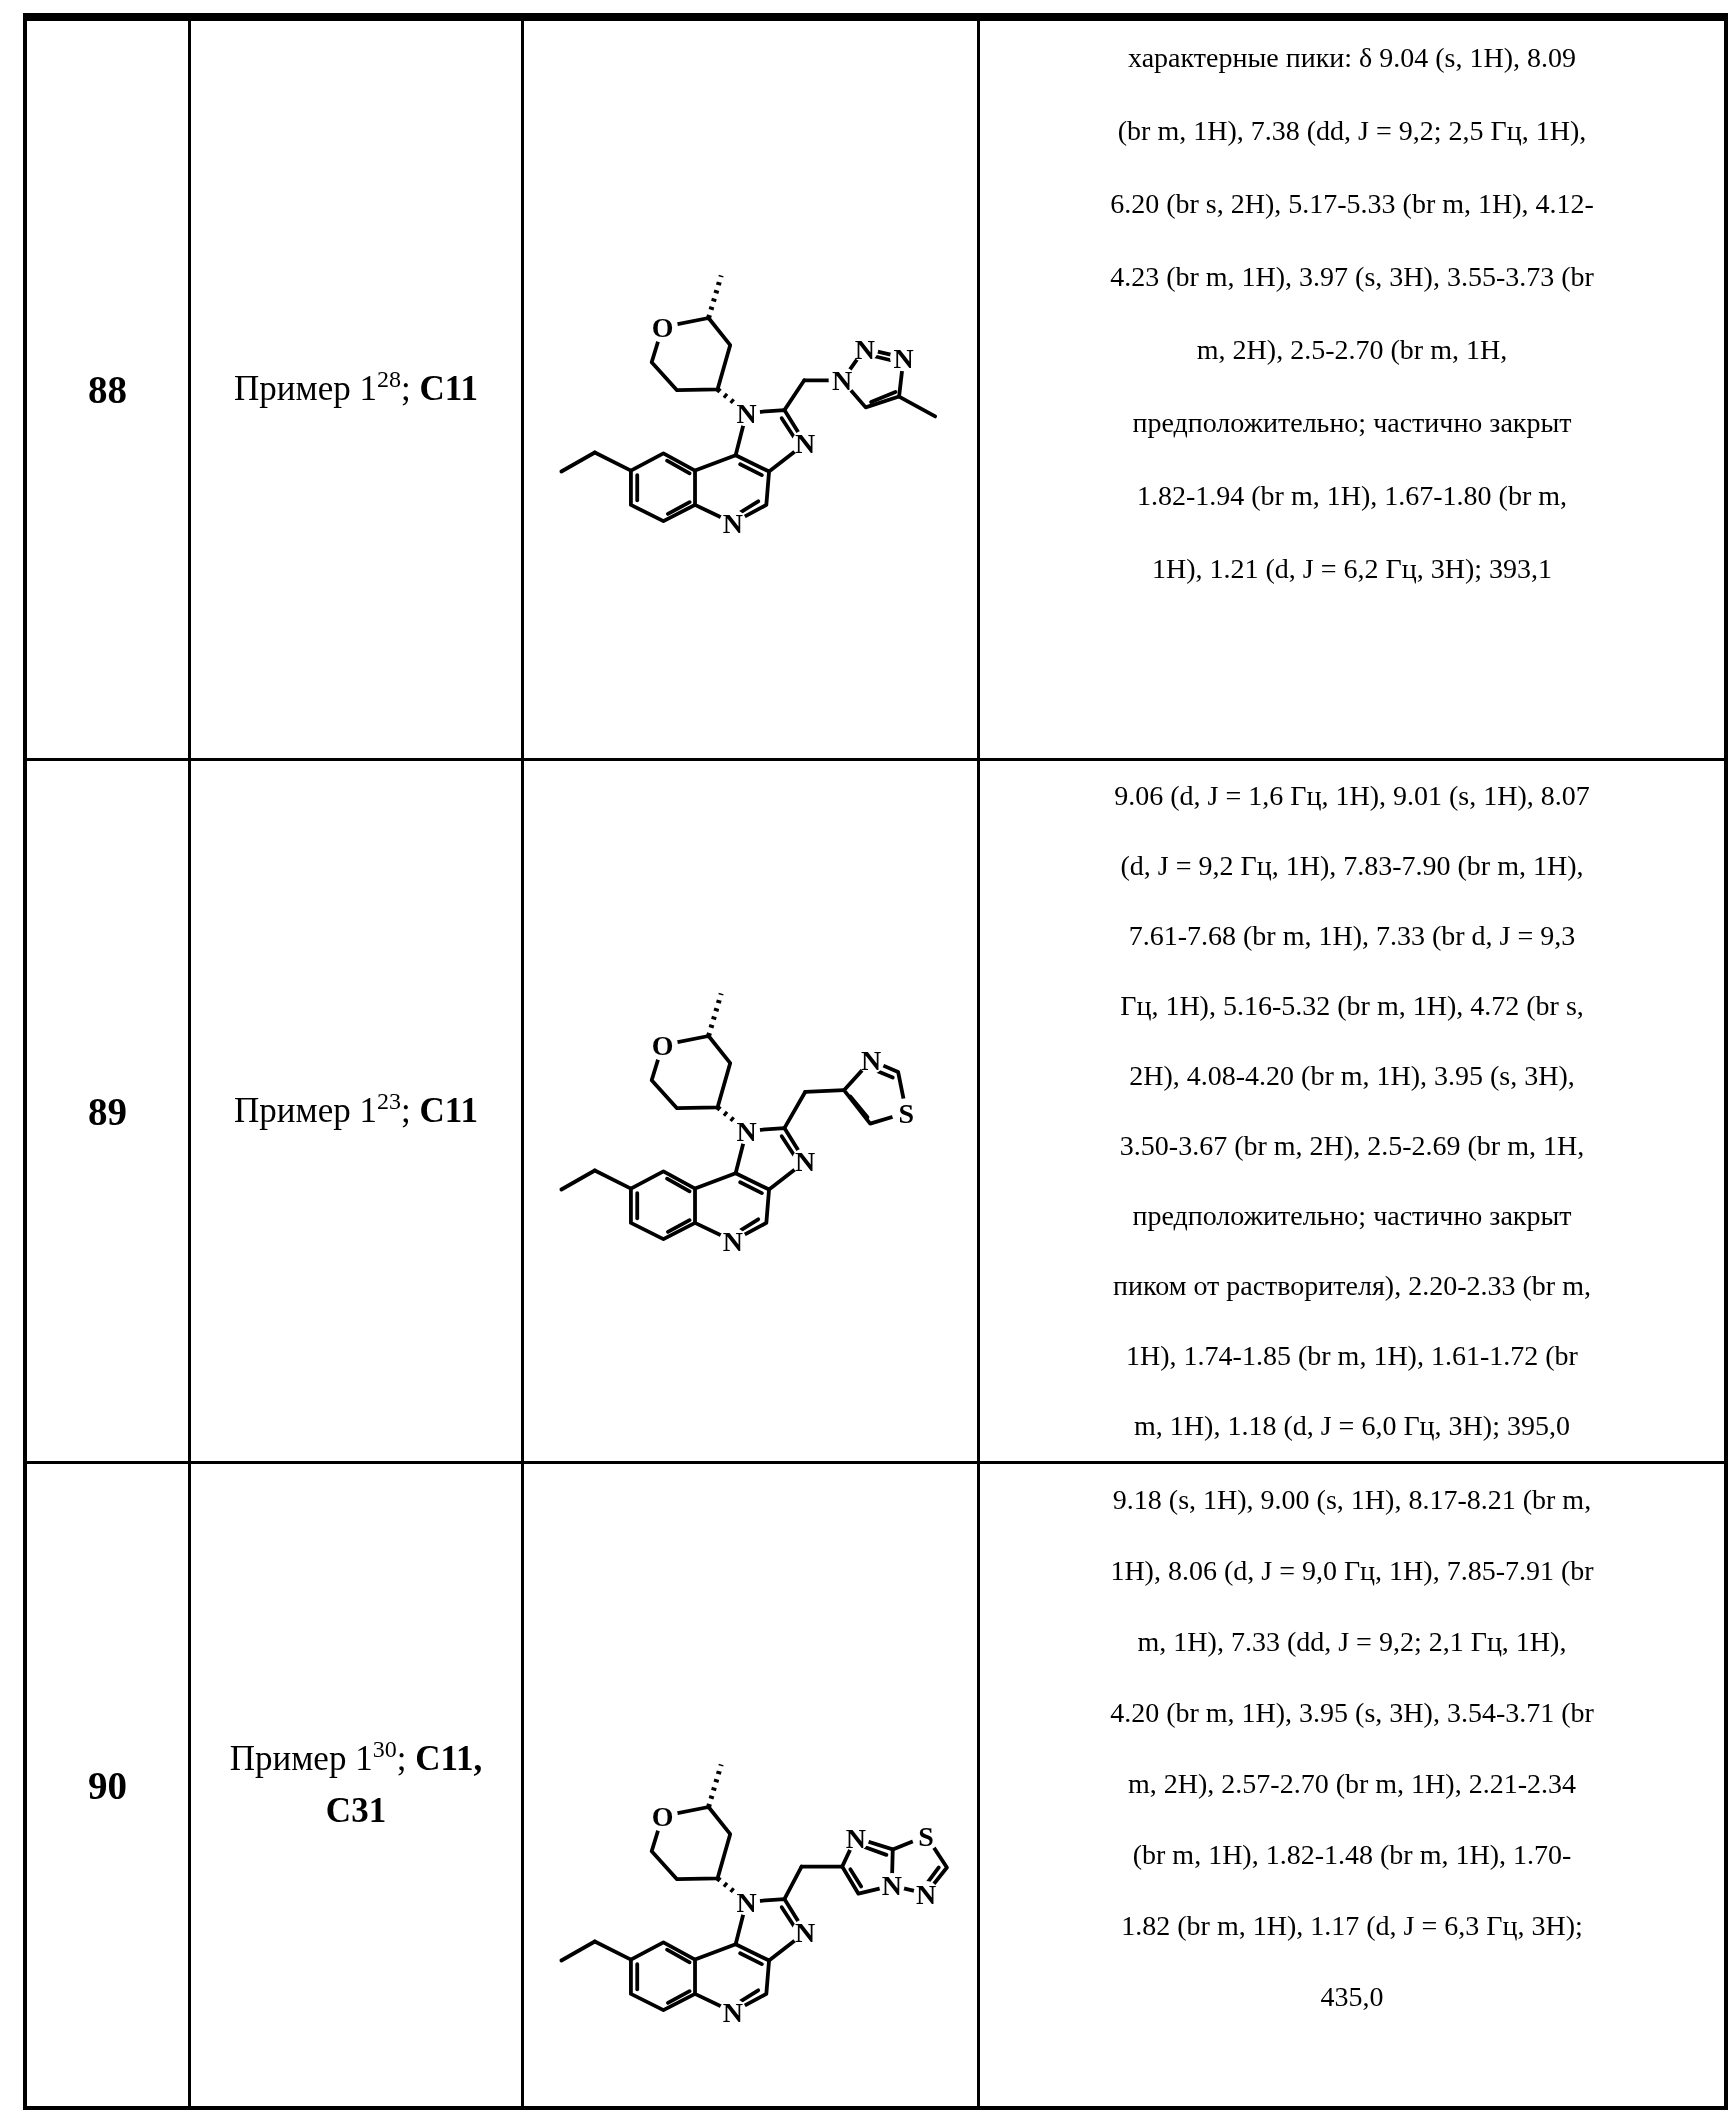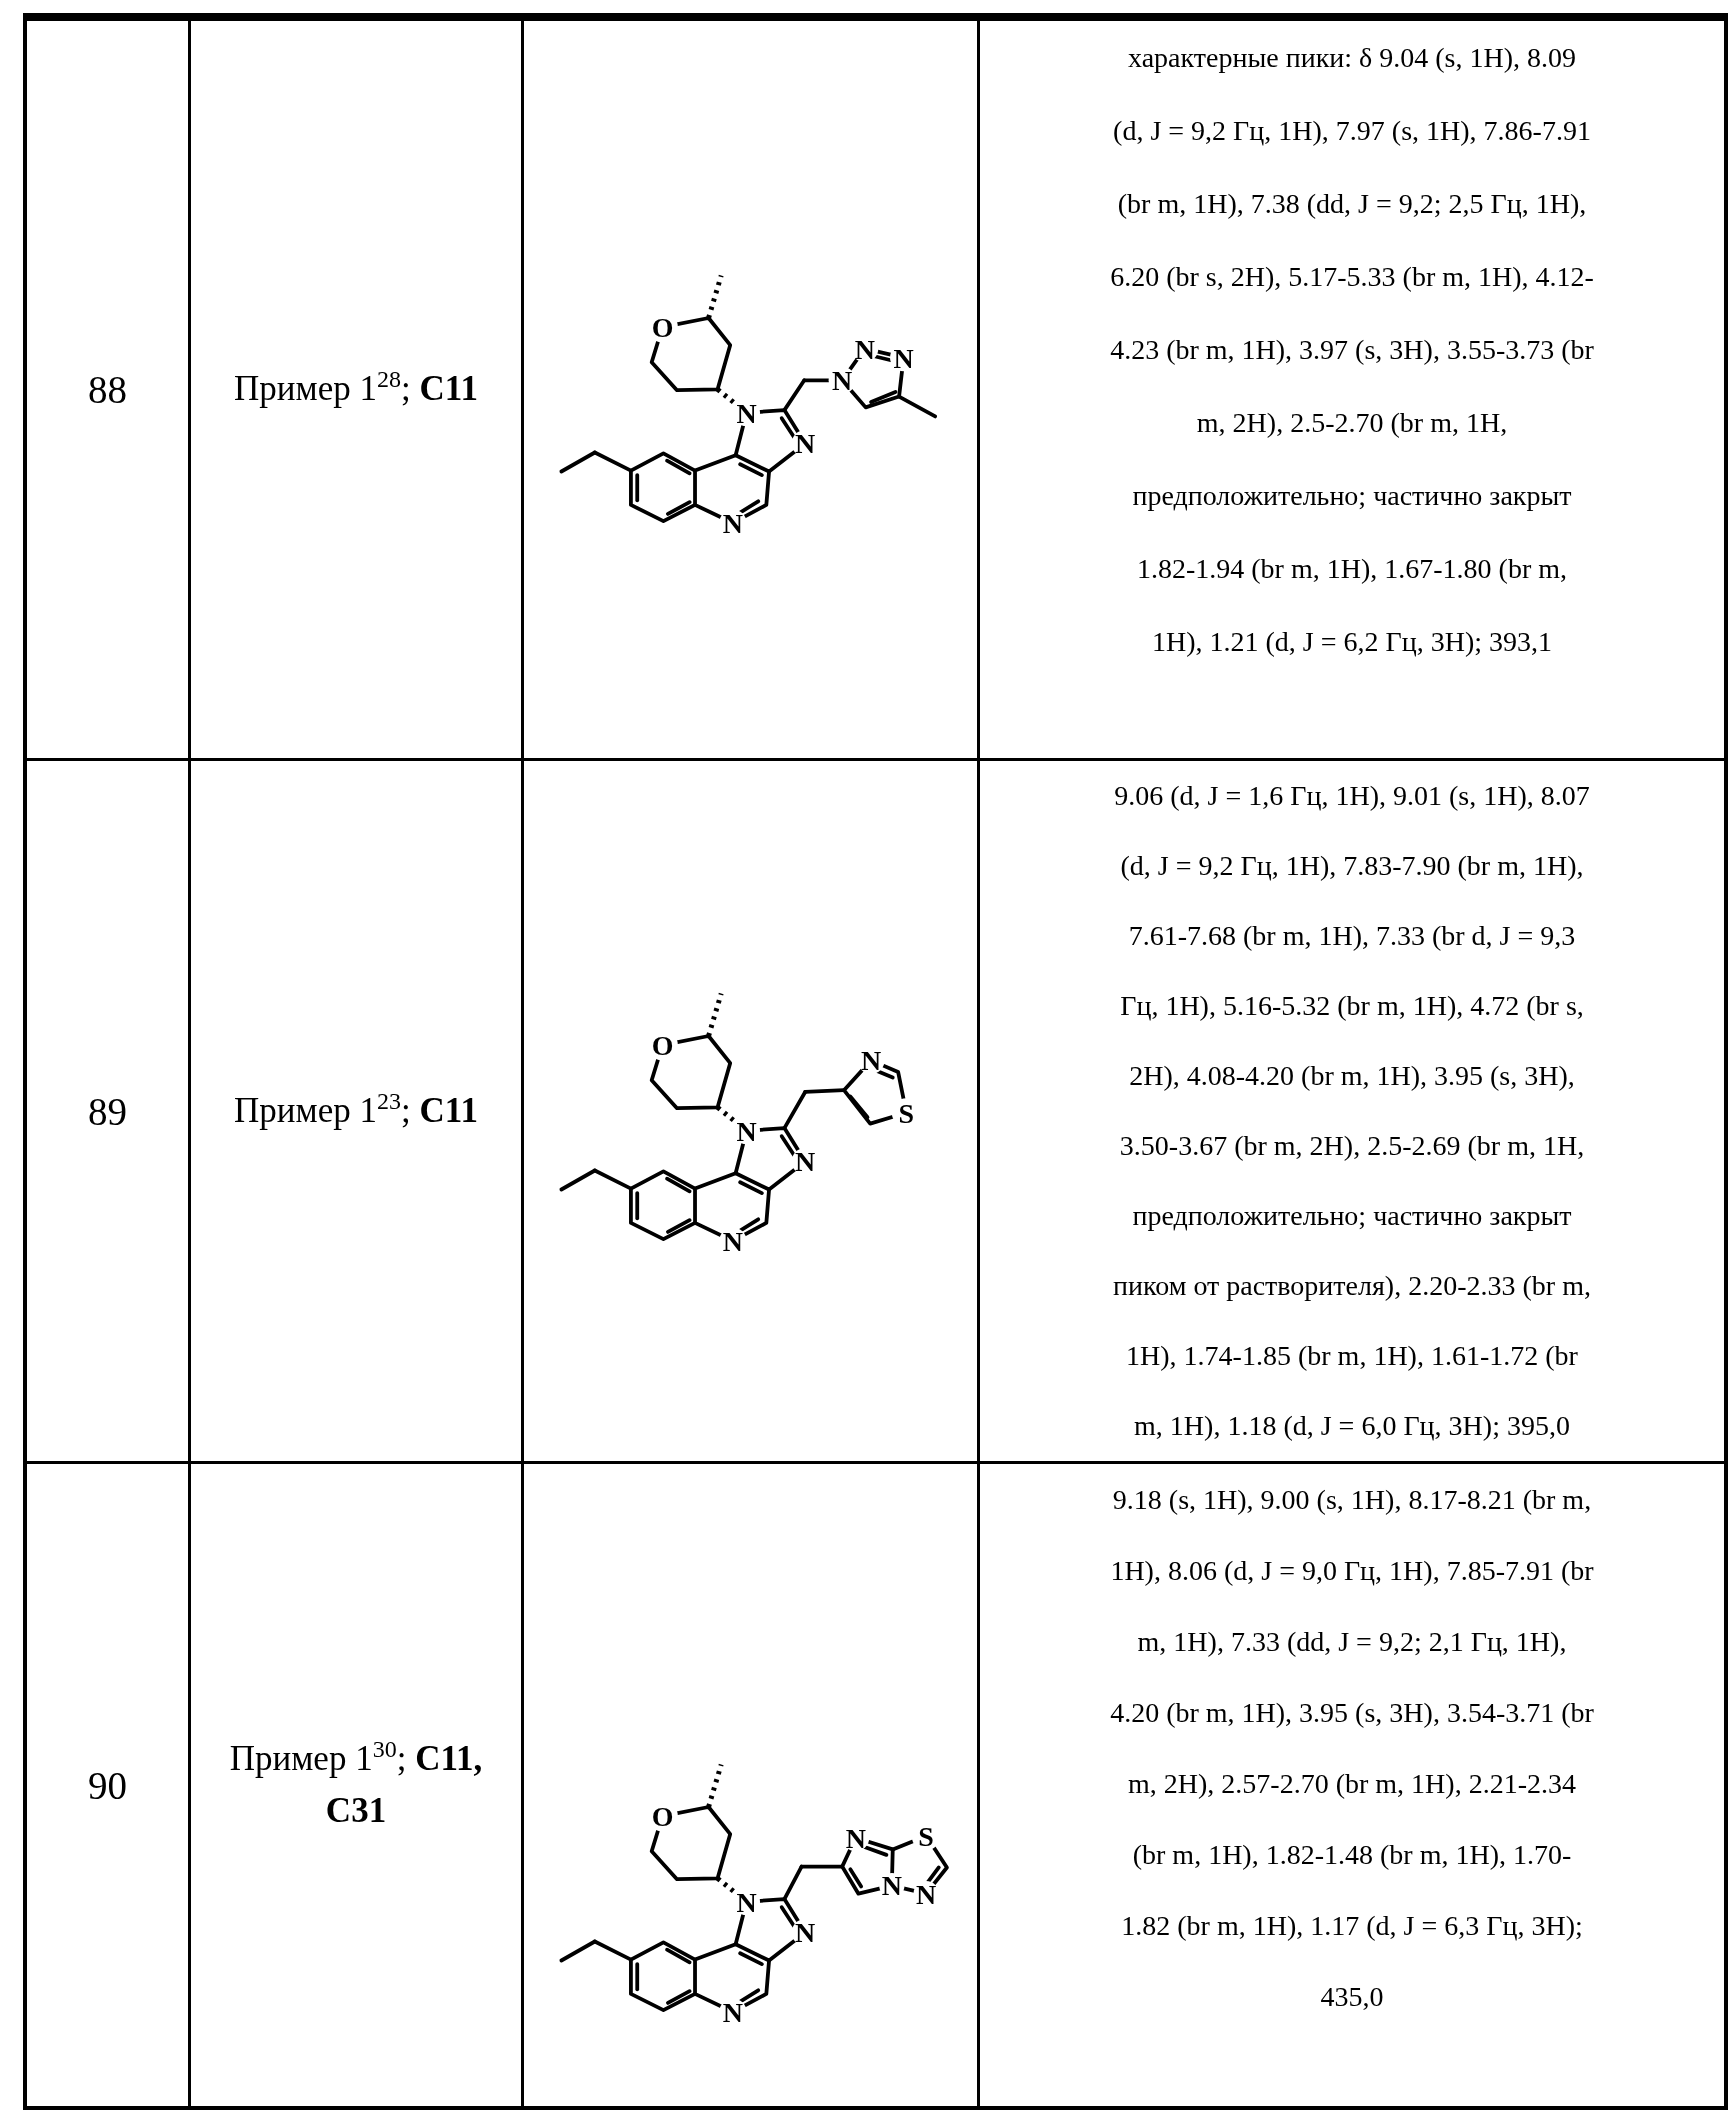--- a/index.html
+++ b/index.html
@@ -4,21 +4,21 @@
 <style>
   html,body{margin:0;padding:0;background:#fff}
   body{width:1735px;height:2127px;position:relative;font-family:"Liberation Serif",serif;color:#000}
   .tbl{position:absolute;left:23px;top:13px;width:1705px;height:2097px;
        border:4.6px solid #000;border-top-width:8.3px;box-sizing:border-box;
        display:grid;grid-template-columns:164px 333px 456px 1fr;
        grid-template-rows:740px 703px 1fr;background:#fff}
   .cell{border-right:3.7px solid #000;border-bottom:3.7px solid #000;box-sizing:border-box;position:relative;overflow:hidden}
   .lc{border-right:none}
   .lr{border-bottom:none}
-  .num{display:flex;align-items:center;justify-content:center;font-size:39px;font-weight:normal}
+  .num{display:flex;align-items:center;justify-content:center;font-size:39px;font-weight:bold}
   .ex{display:flex;flex-direction:column;align-items:center;justify-content:center;
       font-size:35px;text-align:center;line-height:1.5;padding:0 5.5px}
   .ex sup{font-size:24px;line-height:0}
   .ex b{font-weight:bold}
   .struct{display:flex;justify-content:center;align-items:flex-start}
   .struct svg{flex:0 0 auto}
   .m0 svg{margin-top:204px}
   .m1 svg{margin-top:182px}
   .m2 svg{margin-top:250px}
   .nmr{padding:0 7.3px;text-align:center;font-size:28px;white-space:nowrap}
@@ -81,21 +81,20 @@
       <text class="al" x="245" y="219">N</text>
       <text class="al" x="310" y="253">N</text>
       <text class="al" x="230" y="341">N</text>
       <text class="al" x="351" y="183">N</text>
       <text class="al" x="376" y="148">N</text>
       <text class="al" x="419" y="158">N</text>
     </svg>
   </div>
   <div class="cell lc nmr r0">
     <div class="nl">характерные пики: δ 9.04 (s, 1H), 8.09</div>
-    <div class="nl">(d, J = 9,2 Гц, 1H), 7.97 (s, 1H), 7.86-7.91</div>
     <div class="nl">(br m, 1H), 7.38 (dd, J = 9,2; 2,5 Гц, 1H),</div>
     <div class="nl">6.20 (br s, 2H), 5.17-5.33 (br m, 1H), 4.12-</div>
     <div class="nl">4.23 (br m, 1H), 3.97 (s, 3H), 3.55-3.73 (br</div>
     <div class="nl">m, 2H), 2.5-2.70 (br m, 1H,</div>
     <div class="nl">предположительно; частично закрыт</div>
     <div class="nl">1.82-1.94 (br m, 1H), 1.67-1.80 (br m,</div>
     <div class="nl">1H), 1.21 (d, J = 6,2 Гц, 3H); 393,1</div>
   </div>
 
   <div class="cell num">

